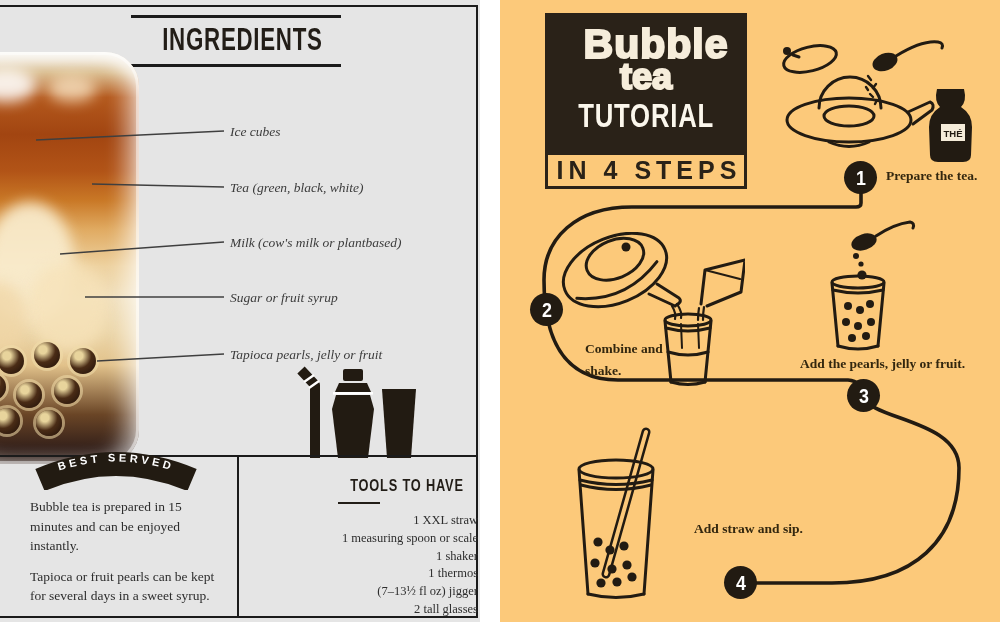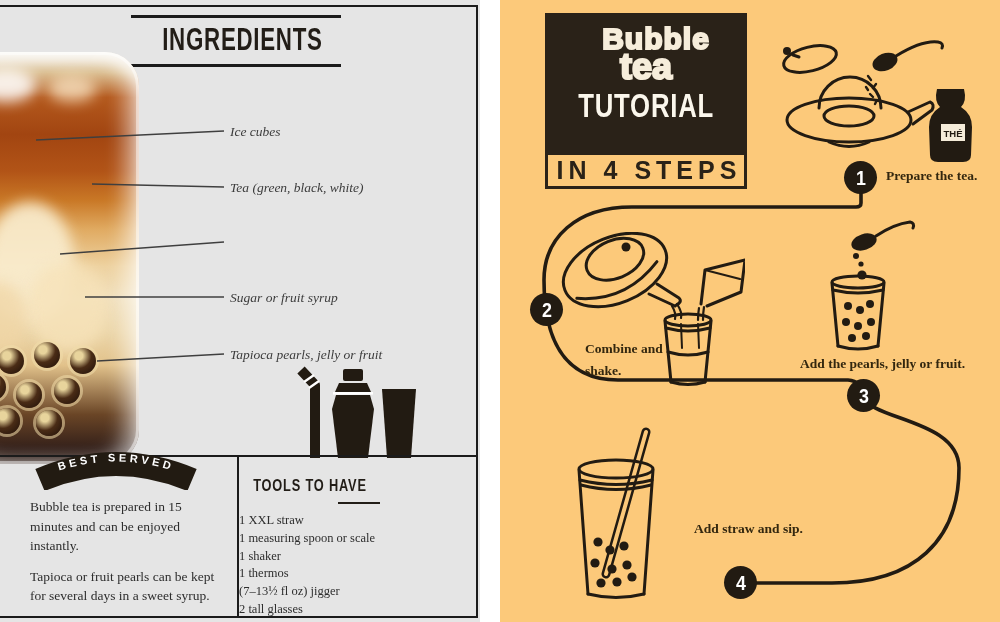--- a/index.html
+++ b/index.html
@@ -33,39 +33,39 @@
   .leader-lines { position:absolute; left:0; top:0; }
 
   .ing-label { position:absolute; left:230px; font-family:"Liberation Serif", serif;
                font-style:italic; font-size:13.5px; color:#3c3c3c; white-space:nowrap; }
 
   .tools-icons { position:absolute; left:287px; top:363px; }
 
   .cell-left  { position:absolute; left:0; top:455px; width:237px; height:163px;
                 border-top:2px solid #1b1b1b; }
   .cell-right { position:absolute; left:237px; top:455px; width:241px; height:163px;
-                border-top:2px solid #1b1b1b; border-left:2px solid #1b1b1b; text-align:left; }
+                border-top:2px solid #1b1b1b; border-left:2px solid #1b1b1b; text-align:right; }
   .banner { position:absolute; left:28px; top:440px; z-index:5; }
   .bs-text { padding:40px 20px 0 30px; font-family:"Liberation Serif", serif;
              font-size:13.5px; line-height:1.45; color:#2d2d2d; }
   .bs-text p { margin-bottom:11px; }
   .tools-head { margin-top:20px; }
   .tools-head span { display:inline-block; font-size:16px; font-weight:800; color:#221d17;
                      letter-spacing:1px; transform:scaleX(.8); white-space:nowrap; }
   .tools-rule { width:42px; height:2px; background:#221d17; margin:7px auto 8px; }
   .tools-list { font-family:"Liberation Serif", serif; font-size:12.5px; line-height:1.42; color:#2d2d2d; }
 
   
   .gutter { flex:0 0 20px; background:#ffffff; }
 
   
   .page-right { position:relative; flex:0 0 500px; width:500px; height:622px; background:#FCC97A; overflow:hidden; }
   .title-box { position:absolute; left:45px; top:13px; width:202px; height:139px;
                background:#2A2218; color:#F6EDDB; text-align:center; }
-  .title-l1 { font-size:30px; font-weight:800; letter-spacing:1px; margin-top:12px; line-height:.95;margin-left:20px;
+  .title-l1 { font-size:41px; font-weight:800; letter-spacing:1px; margin-top:12px; line-height:.95;margin-left:20px;
               -webkit-text-stroke:2.2px #F6EDDB; }
   .title-l2 { font-size:36px; font-weight:800; margin-top:-4px; line-height:.95;
               -webkit-text-stroke:2.2px #F6EDDB; }
   .title-sub { margin-top:3px; }
   .title-sub span { display:inline-block; font-size:33px; font-weight:800; color:#FBF7EC;
                     transform:scaleX(.78); letter-spacing:1px; white-space:nowrap; }
   .steps-box { position:absolute; left:45px; top:152px; width:202px; height:37px;
                border:3px solid #2A2218; display:flex; align-items:center; justify-content:center; }
   .steps-box span { font-size:25px; font-weight:800; color:#2A2218; letter-spacing:5px;
                     white-space:nowrap; transform:translateX(3px); }
@@ -116,20 +116,21 @@
         <line x1="36" y1="140" x2="224" y2="131"></line>
         <line x1="92" y1="184" x2="224" y2="187"></line>
         <line x1="60" y1="254" x2="224" y2="242"></line>
         <line x1="85" y1="297" x2="224" y2="297"></line>
         <line x1="97" y1="361" x2="224" y2="354"></line>
       </g>
     </svg>
 
     <div class="ing-label" style="top:124px;">Ice cubes</div>
     <div class="ing-label" style="top:180px;">Tea (green, black, white)</div>
+    <div class="ing-label" style="top:235px;">Milk (cow's milk or plantbased)</div>
     <div class="ing-label" style="top:290px;">Sugar or fruit syrup</div>
     <div class="ing-label" style="top:347px;">Tapioca pearls, jelly or fruit</div>
 
     <svg class="tools-icons" width="142" height="97" viewBox="0 0 142 97">
       <g>
         <path d="M28 95 L28 22 L14 7" stroke="#221B12" stroke-width="10" fill="none" stroke-linejoin="round"></path>
         <path d="M17 19 L27 12 M22 25 L32 18" stroke="#ffffff" stroke-width="2.4"></path>
       </g>
       <g fill="#221B12">
         <rect x="56" y="6" width="20" height="12" rx="2"></rect>

